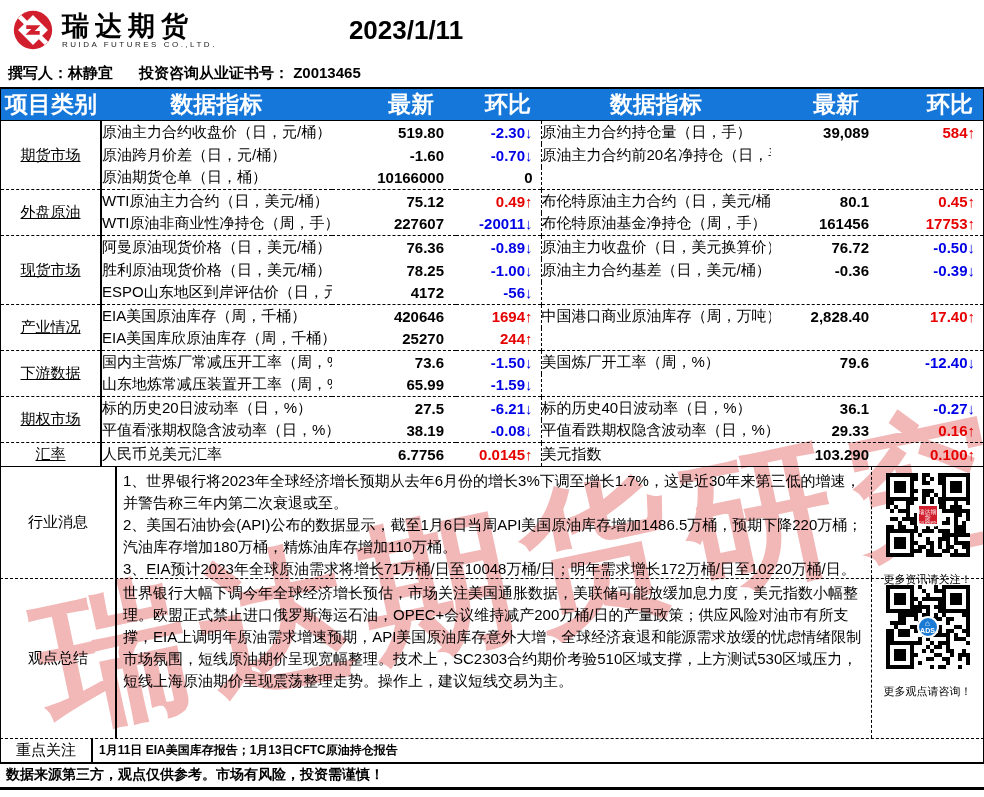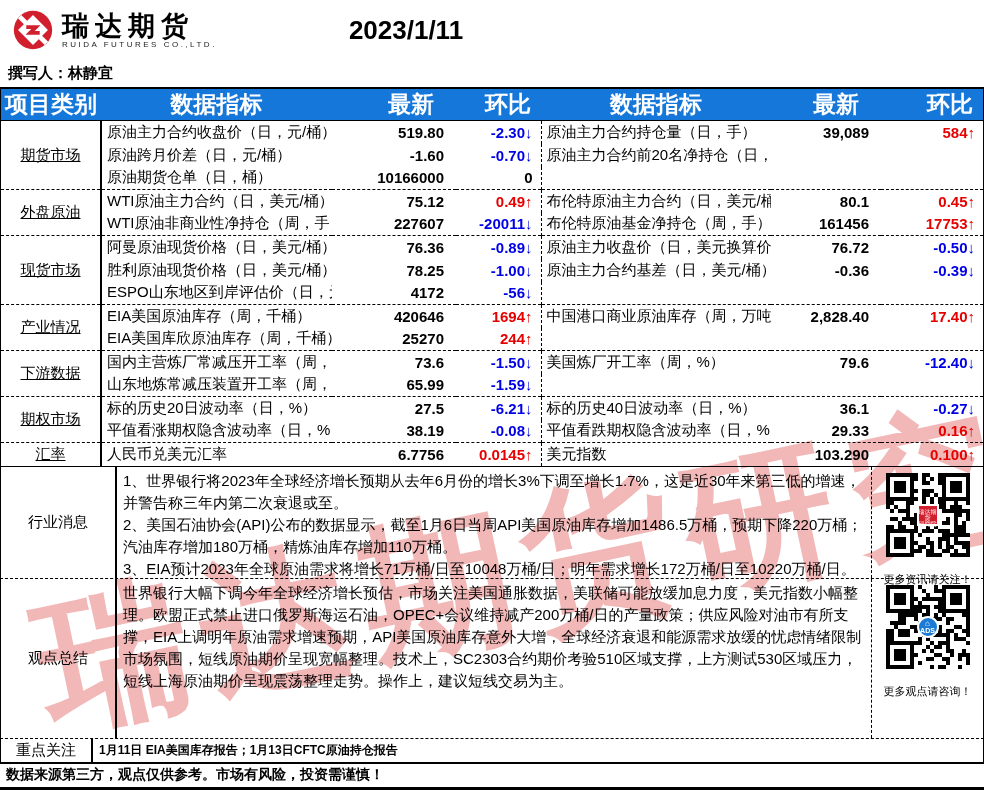--- a/index.html
+++ b/index.html
@@ -26,21 +26,21 @@
   
   .info-row { height:27px; display:flex; align-items:center; padding-left:8px; font-size:15px; font-weight:700; gap:26px; }
 
   
   .tbl-wrap { border-top:2px solid #000; border-left:1px solid #000; border-right:1px solid #000; }
   table.main { width:100%; border-collapse:collapse; table-layout:fixed; }
   table.main th { background:#1577d9; color:#ffffff; font-size:23px; font-weight:700; height:27px;margin-left:8px; }
   th.c { text-align:center; } th.r { text-align:right; }
   table.main td { height:23px; font-size:15px; overflow:hidden; white-space:nowrap; vertical-align:middle; background:transparent; }
   td.cat { text-align:center; border-right:2px solid #000; font-size:15px;text-decoration:underline; }
-  td.ind { padding-left:5px; }
+  td.ind { }
   td.val { text-align:right; padding-right:12px; font-weight:700; }
   td.chg { text-align:right; padding-right:8px; font-weight:700; }
   td.rsep { border-left:1px dashed #000; }
   tr.group-start td { border-top:1px dashed #000; }
   .chg-up { color:#e60000; } .chg-down { color:#0000e6; } .chg-zero { color:#000; }
   .hdr-band-sep { border-bottom:1.5px solid #000; }
 
   
   .block { display:flex; border-left:1px solid #000; border-right:1px solid #000; }
   .block-label { width:116px; flex:0 0 auto; border-right:2px solid #000; display:flex; align-items:center; justify-content:center; font-size:15px; }
@@ -82,20 +82,21 @@
         <div>
           <div class="brand-cn">瑞达期货</div>
           <div class="brand-en">RUIDA FUTURES CO.,LTD.</div>
         </div>
       </div>
       <div class="hdr-date">2023/1/11</div>
     </div>
 
     <div class="info-row">
       <span>撰写人：林静宜</span>
+      <span>投资咨询从业证书号： Z0013465</span>
     </div>
 
     <div class="tbl-wrap">
       <table class="main">
         <colgroup>
           <col style="width:100px">
             <col style="width:231px">
             <col style="width:124px">
             <col style="width:85px">
           <col style="width:230px">

